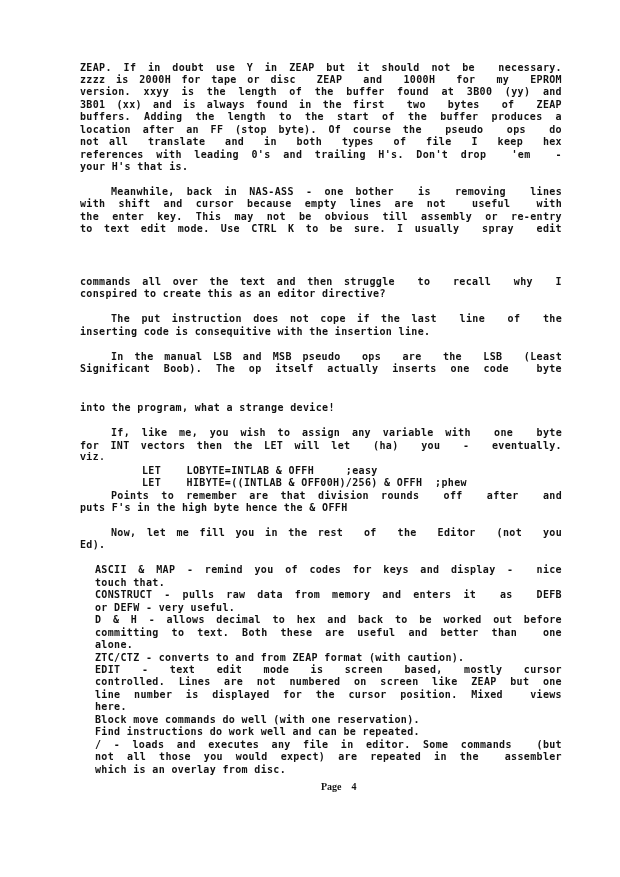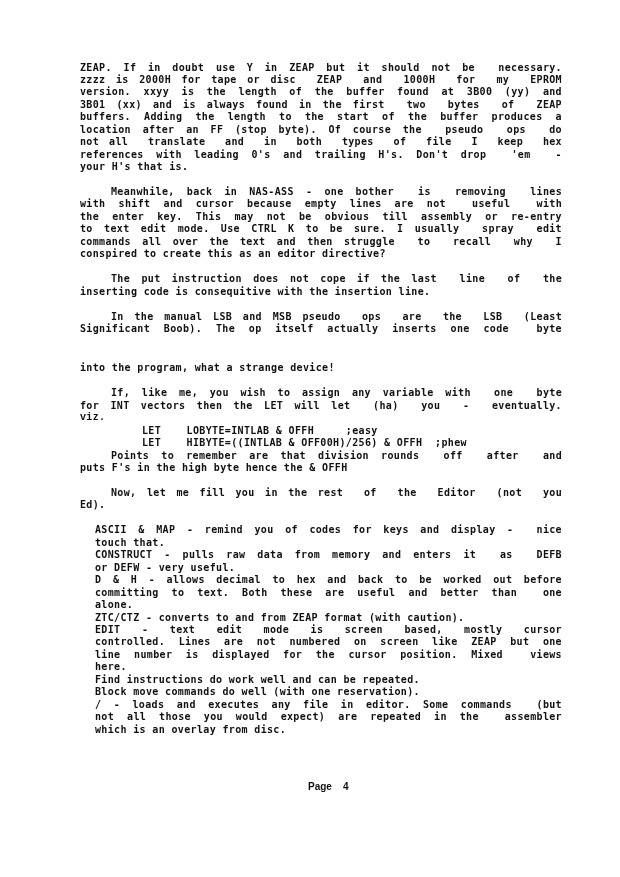--- a/index.html
+++ b/index.html
@@ -10,22 +10,22 @@
     font-size: 10px; line-height: 12.46px; color: #111;
     letter-spacing: 0.35px; font-weight: bold;
   }
   .line { height: 12.46px; white-space: pre; overflow: visible; text-align: justify; text-align-last: justify; }
   .line.last { text-align-last: left; }
   .blank { height: 12.46px; }
   .indent { padding-left: 31px; }
   .list { padding-left: 15px; }
   .code { padding-left: 62px; text-align-last: left; }
   .footer {
-    position: absolute; top: 781px; left: 274px;
-    font-family: Liberation Sans, sans-serif;
+    position: absolute; top: 781px; left: 287px;
+    font-family: Liberation Serif, serif;
     font-size: 10px; font-weight: bold; color: #111; white-space: pre; padding-left: 34px;
   }
 </style>
 </head>
 <body>
 
 <div class="page">
 
   <div class="line" style="white-space: pre;"><span style="letter-spacing: 0.35px;">ZEAP. If in doubt use Y in ZEAP but it should not be  necessary.</span></div>
   <div class="line" style="white-space: pre;"><span style="letter-spacing: 0.35px;">zzzz is 2000H for tape or disc  ZEAP  and  1000H  for  my  EPROM</span></div>
@@ -35,21 +35,21 @@
   <div class="line" style="white-space: pre;"><span style="letter-spacing: 0.35px;">location after an FF (stop byte). Of course the  pseudo  ops  do</span></div>
   <div class="line" style="white-space: pre;"><span style="letter-spacing: 0.35px;">not all  translate  and  in  both  types  of  file  I  keep  hex</span></div>
   <div class="line" style="white-space: pre;"><span style="letter-spacing: 0.35px;">references with leading 0's and trailing H's. Don't drop  'em  -</span></div>
   <div class="line last" style="white-space: pre;">your H's that is.</div>
   <div class="blank"></div>
 
   <div class="line indent" style="white-space: pre;"><span style="letter-spacing: 0.35px;">Meanwhile, back in NAS-ASS - one bother  is  removing  lines</span></div>
   <div class="line" style="white-space: pre;"><span style="letter-spacing: 0.35px;">with shift and cursor because empty lines are not  useful  with</span></div>
   <div class="line" style="white-space: pre;"><span style="letter-spacing: 0.35px;">the enter key. This may not be obvious till assembly or re-entry</span></div>
   <div class="line" style="white-space: pre;"><span style="letter-spacing: 0.35px;">to text edit mode. Use CTRL K to be sure. I usually  spray  edit</span></div>
-  <div class="line" style="white-space: pre;"><span style="letter-spacing: 0.35px;">commands all over the text and then struggle  to  recall  why  I</span></div>
+  <div class="line" style="white-space: pre; margin-top: 40px;"><span style="letter-spacing: 0.35px;">commands all over the text and then struggle  to  recall  why  I</span></div>
   <div class="line last" style="white-space: pre;">conspired to create this as an editor directive?</div>
   <div class="blank"></div>
 
   <div class="line indent" style="white-space: pre;"><span style="letter-spacing: 0.35px;">The put instruction does not cope if the last  line  of  the</span></div>
   <div class="line last" style="white-space: pre;">inserting code is consequitive with the insertion line.</div>
   <div class="blank"></div>
 
   <div class="line indent" style="white-space: pre;"><span style="letter-spacing: 0.35px;">In the manual LSB and MSB pseudo  ops  are  the  LSB  (Least</span></div>
   <div class="line" style="white-space: pre;"><span style="letter-spacing: 0.35px;">Significant Boob). The op itself actually inserts one code  byte</span></div>
   <div class="line last" style="white-space: pre; margin-top: 27px;">into the program, what a strange device!</div>
@@ -73,20 +73,20 @@
   <div class="line list" style="white-space: pre;"><span style="letter-spacing: 0.35px;">CONSTRUCT - pulls raw data from memory and enters it  as  DEFB</span></div>
   <div class="line list last" style="white-space: pre;">or DEFW - very useful.</div>
   <div class="line list" style="white-space: pre;"><span style="letter-spacing: 0.35px;">D &amp; H - allows decimal to hex and back to be worked out before</span></div>
   <div class="line list" style="white-space: pre;"><span style="letter-spacing: 0.35px;">committing to text. Both these are useful and better than  one</span></div>
   <div class="line list last" style="white-space: pre;">alone.</div>
   <div class="line list last" style="white-space: pre;">ZTC/CTZ - converts to and from ZEAP format (with caution).</div>
   <div class="line list" style="white-space: pre;"><span style="letter-spacing: 0.35px;">EDIT  -  text  edit  mode  is  screen  based,  mostly  cursor</span></div>
   <div class="line list" style="white-space: pre;"><span style="letter-spacing: 0.35px;">controlled. Lines are not numbered on screen like ZEAP but one</span></div>
   <div class="line list" style="white-space: pre;"><span style="letter-spacing: 0.35px;">line number is displayed for the cursor position. Mixed  views</span></div>
   <div class="line list last" style="white-space: pre;">here.</div>
+  <div class="line list last" style="white-space: pre;">Block move commands do well (with one reservation).</div>
   <div class="line list last" style="white-space: pre;">Find instructions do work well and can be repeated.</div>
-  <div class="line list last" style="white-space: pre;">Block move commands do well (with one reservation).</div>
   <div class="line list" style="white-space: pre;"><span style="letter-spacing: 0.35px;">/ - loads and executes any file in editor. Some commands  (but</span></div>
   <div class="line list" style="white-space: pre;"><span style="letter-spacing: 0.35px;">not all those you would expect) are repeated in the  assembler</span></div>
   <div class="line list last" style="white-space: pre;">which is an overlay from disc.</div>
 </div>
 
 <div class="footer"><span>Page</span>    <span>4</span></div>
 
 </body></html>

